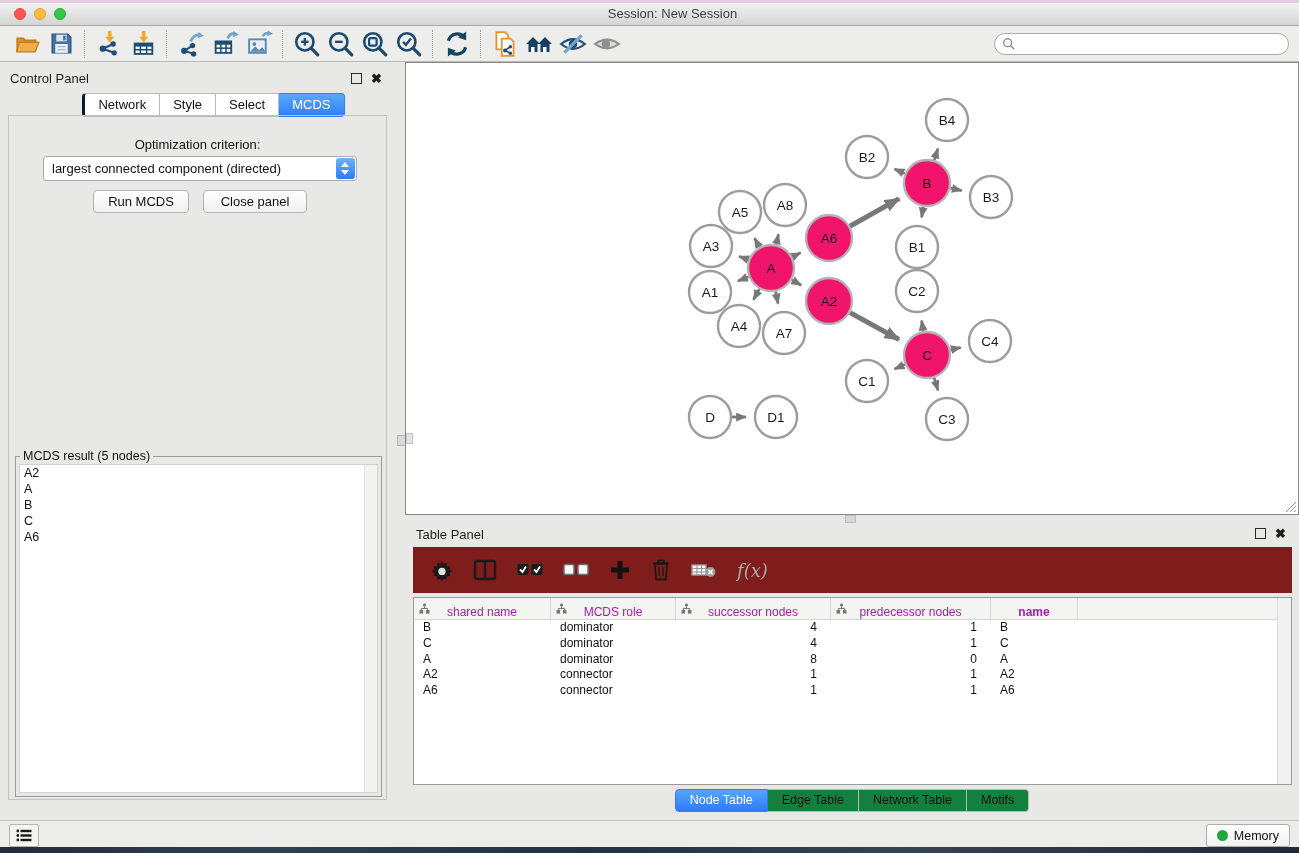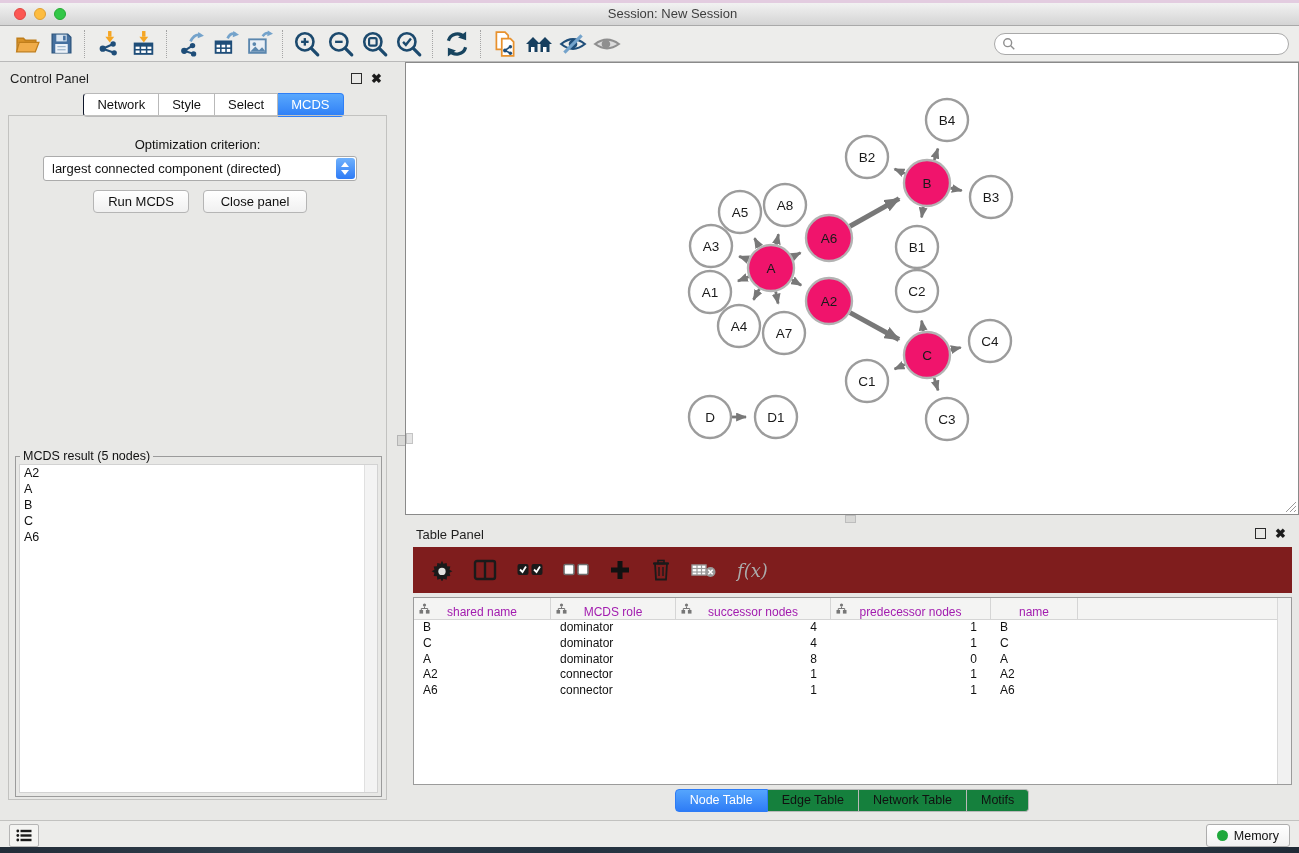--- a/index.html
+++ b/index.html
@@ -34,21 +34,21 @@
   
   #control-panel{left:0;top:0;width:395px;height:758px;}
   .panel-title{font-size:13px;color:#1F1F1F;}
   .panel-btns{position:absolute;display:flex;gap:9px;align-items:center;}
   .float-box{width:9px;height:9px;border:1.5px solid #2B2B2B;display:inline-block;}
   .close-x{font-size:13px;font-weight:bold;color:#1B1B1B;line-height:10px;}
 
   #cp-tabs{position:absolute;left:0;top:31px;width:395px;display:flex;justify-content:center;}
   .tab{font-size:13px;color:#111;background:#FFF;border:1px solid #B9B9B9;border-left:none;
        padding:3px 13px;line-height:16px;}
-  .tab:first-child{border-left:1px solid #0f172a;border-radius:4px 0 0 4px;margin-left:32px;}
+  .tab:first-child{border-left:3px solid #0f172a;border-radius:4px 0 0 4px;margin-left:32px;}
   .tab:last-child{border-radius:0 4px 4px 0;}
   .tab.active{background:linear-gradient(#59A8FD,#2F7FF6);color:#fff;border-color:#2F7FF6;}
 
   #cp-content{position:absolute;left:8px;top:53px;width:379px;height:685px;
       border:1px solid #C2C2C0;box-sizing:border-box;}
   #opt-label{position:absolute;left:0;top:21px;width:100%;text-align:center;font-size:13px;color:#111;}
   #criterion{position:absolute;left:34px;top:40px;width:314px;height:25px;background:#fff;
       border:1px solid #ABABAB;border-radius:3px;display:flex;align-items:center;box-sizing:border-box;}
   #criterion .sel-text{flex:1;font-size:13px;padding-left:8px;color:#111;white-space:nowrap;}
   #criterion .spinner{width:19px;height:21px;margin-right:1px;border-radius:3px;
@@ -558,21 +558,21 @@
             </div>
             <div class="th" style="width: 160px;">
               <svg width="11" height="11" class="attr-icon">
                 <circle cx="5.5" cy="2" r="1.6" fill="#777"></circle>
                 <rect x="0.5" y="7" width="3.6" height="3.6" fill="#777"></rect>
                 <rect x="6.9" y="7" width="3.6" height="3.6" fill="#777"></rect>
                 <path d="M5.5,3.5 v2 M2.3,7 v-1.5 h6.4 V7" fill="none" stroke="#777" stroke-width="1"></path>
               </svg>
               <span>predecessor nodes</span>
             </div>
-            <div class="th" style="width: 87px;">
+            <div class="th" style="width: 87px; font-weight: bold;">
               <span>name</span>
             </div>
           </div>
         <div id="tbl-body">
             <div class="tbl-row">
               <div class="td left" style="width: 137px;">B</div>
               <div class="td left" style="width: 125px;">dominator</div>
               <div class="td right" style="width: 155px;">4</div>
               <div class="td right" style="width: 160px;">1</div>
               <div class="td left" style="width: 87px;">B</div>

